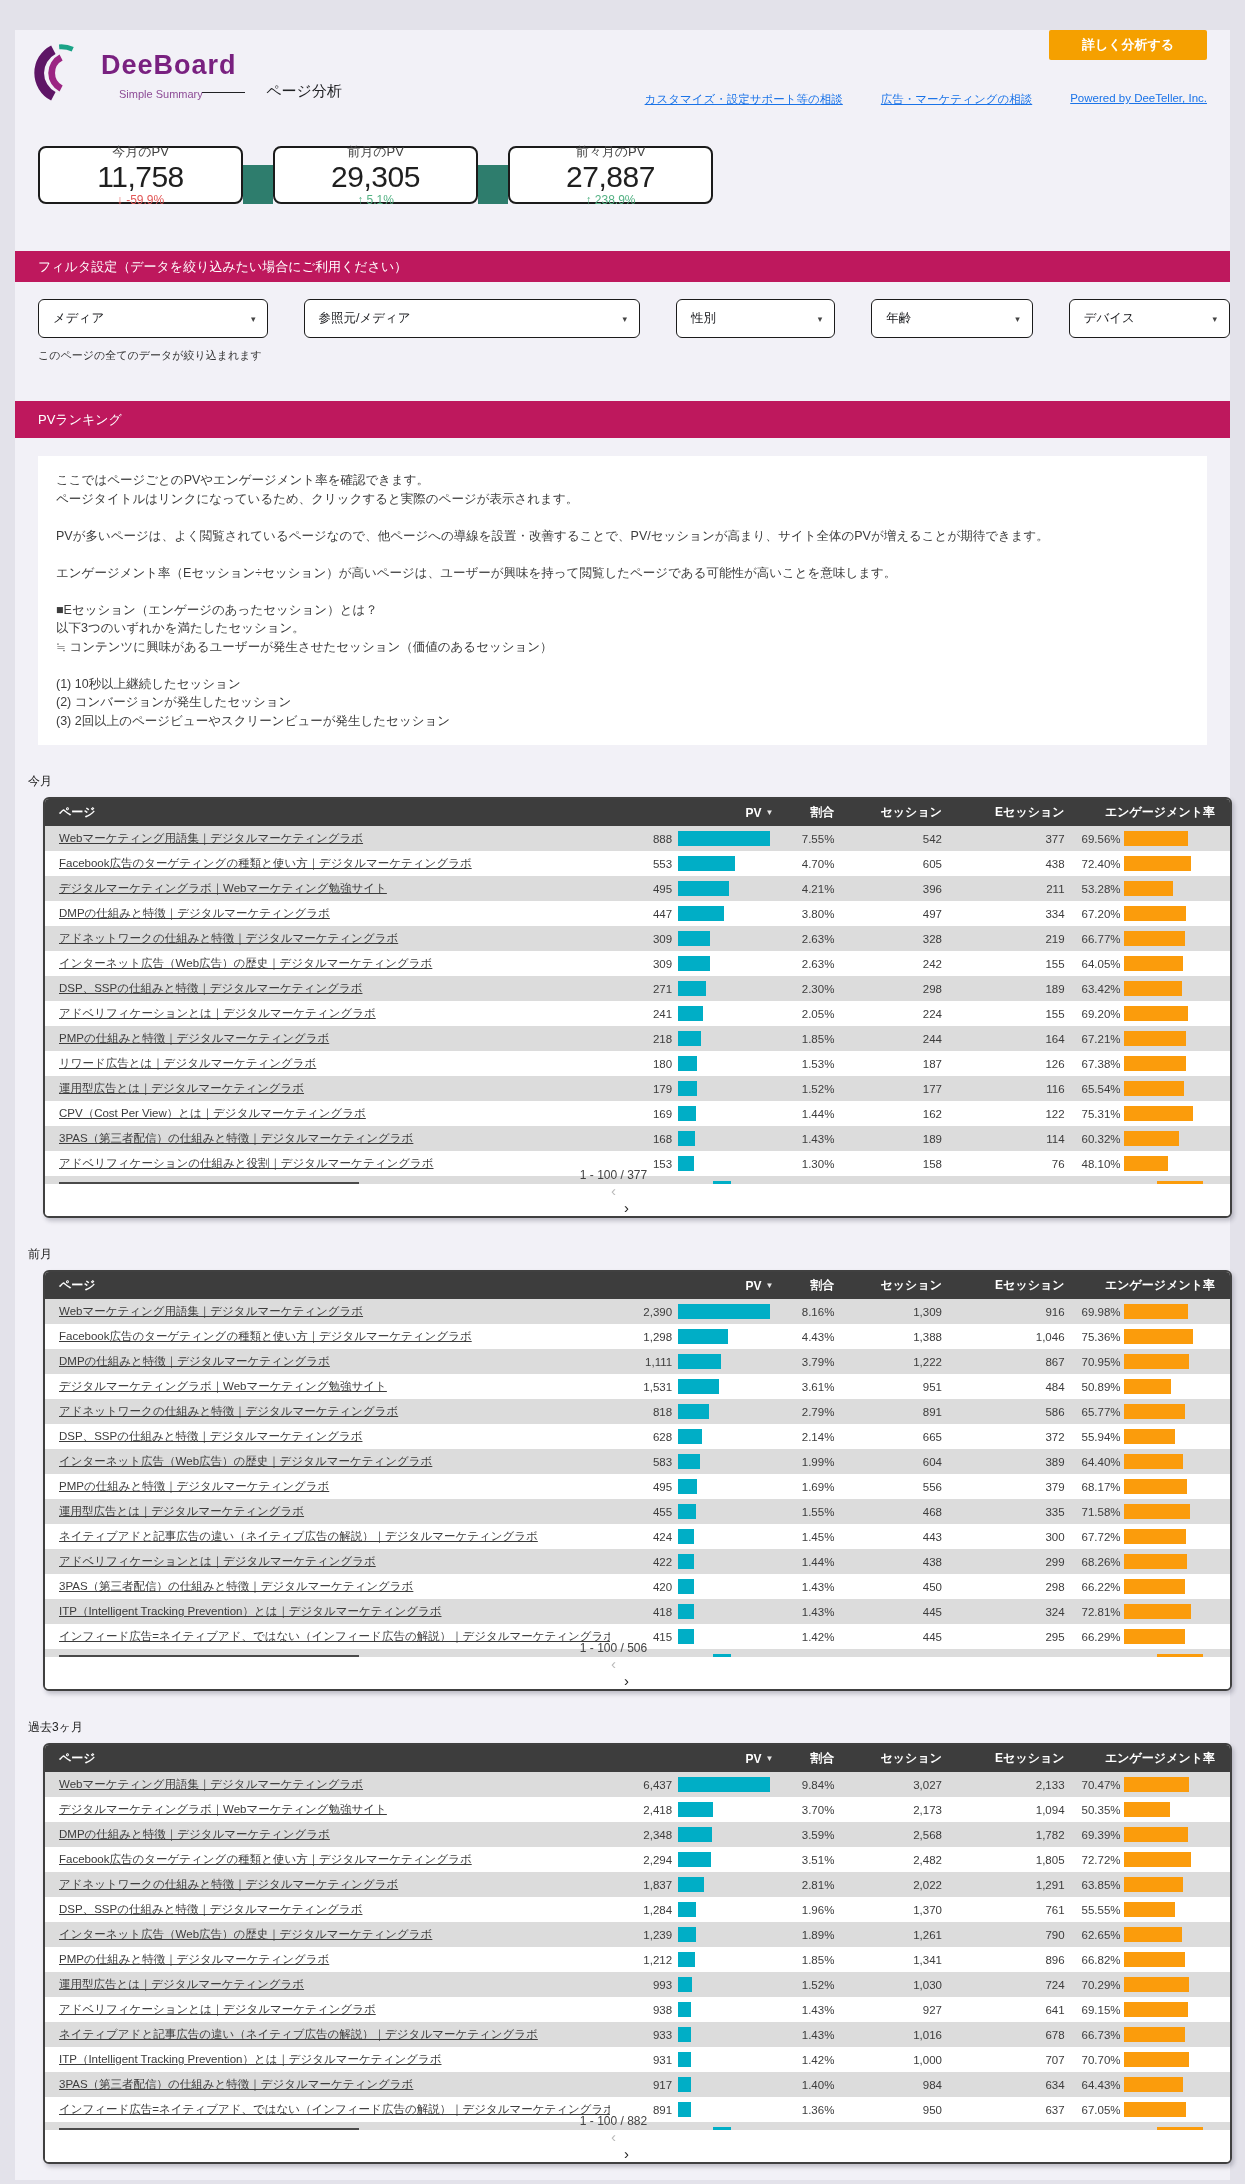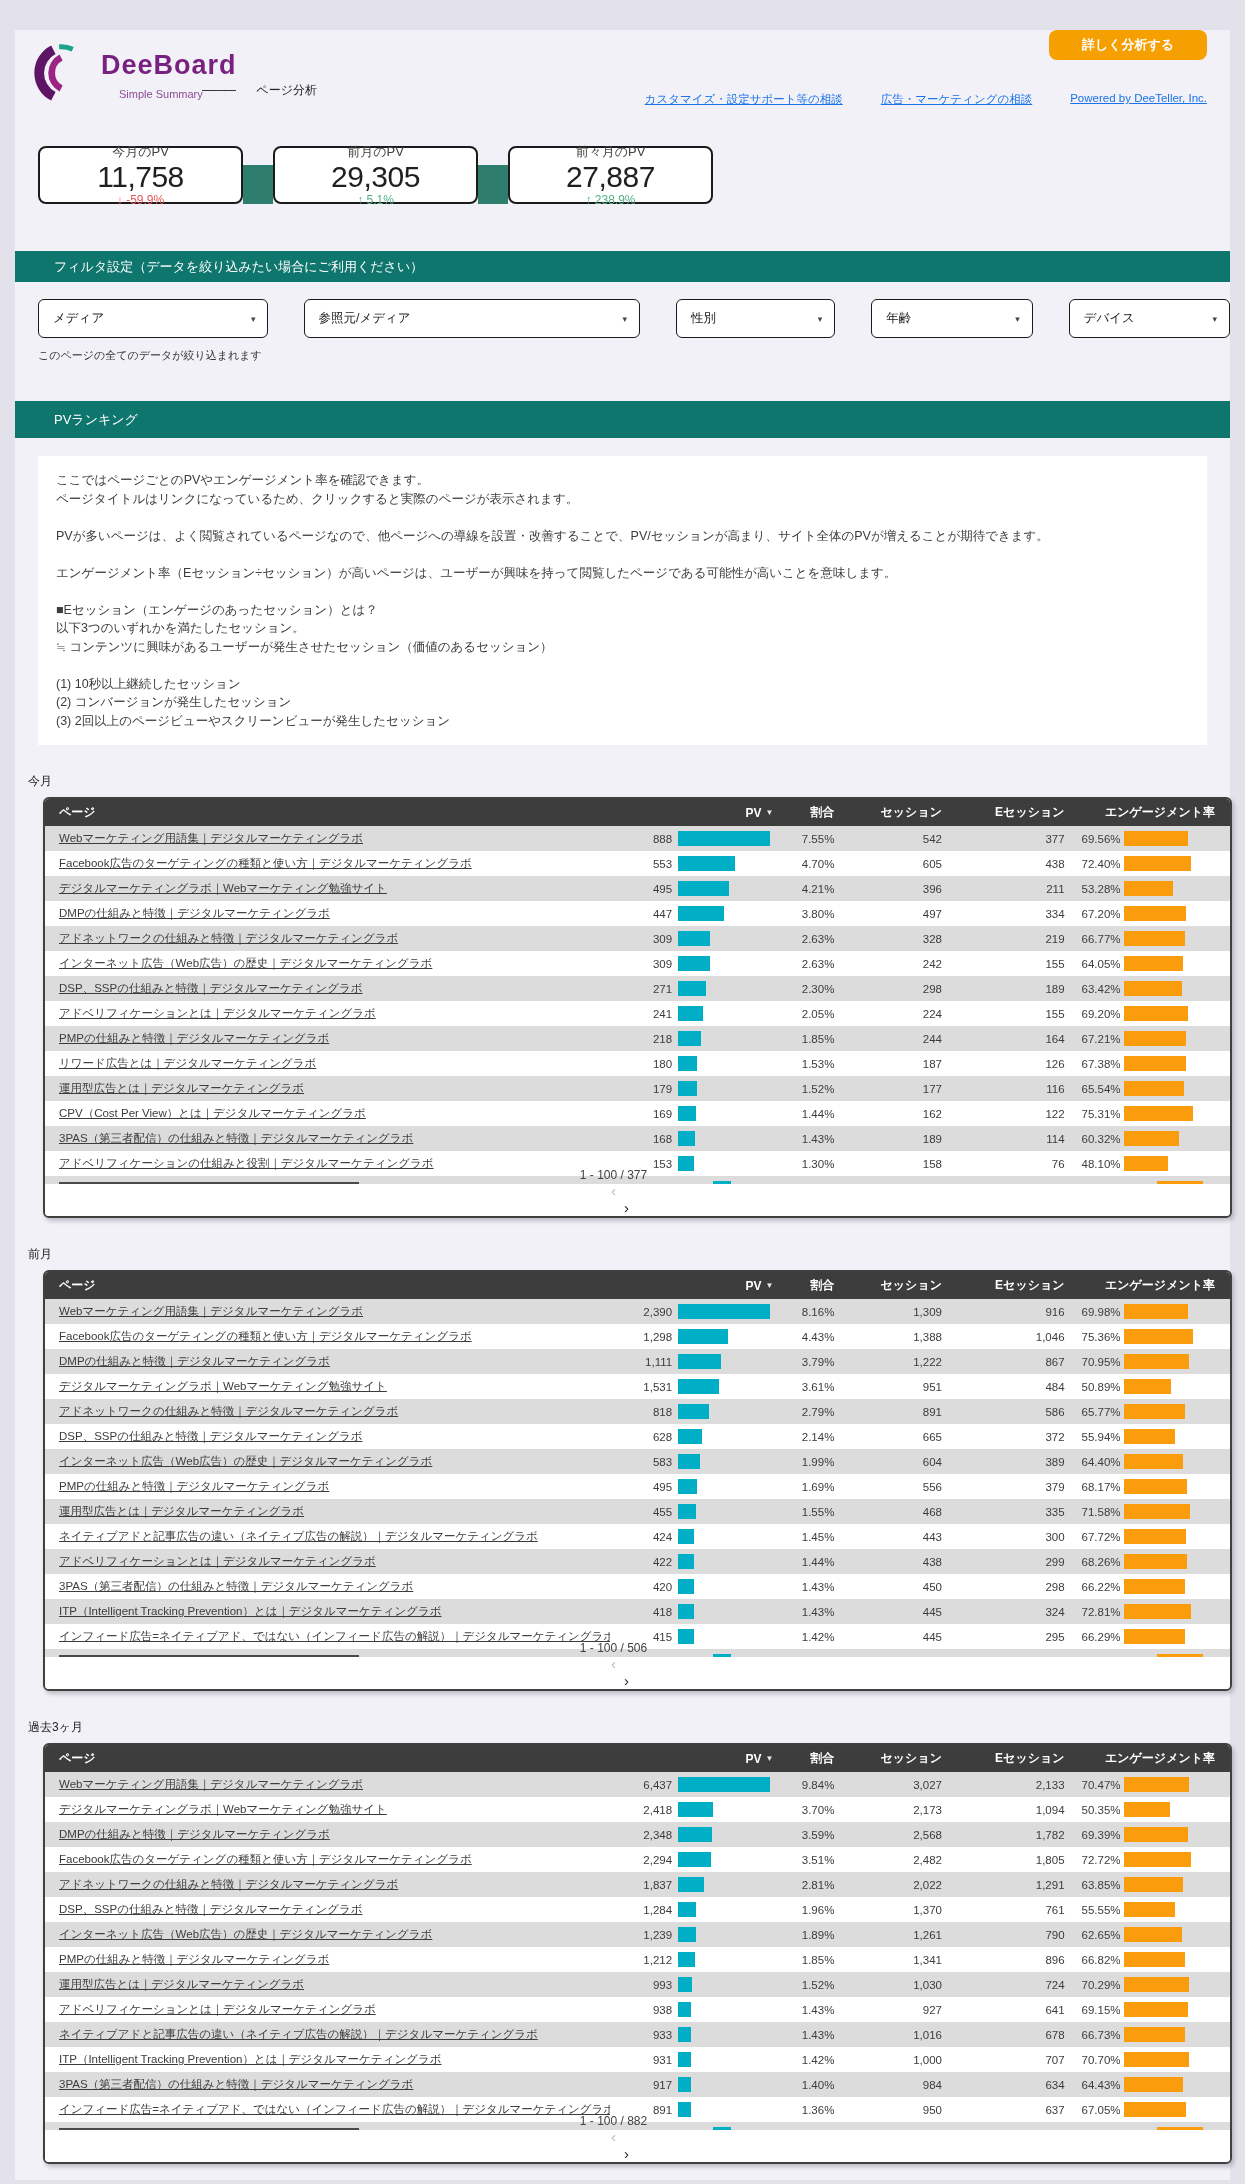--- a/index.html
+++ b/index.html
@@ -6,41 +6,41 @@
   html,body { width:1245px; background:#e3e2ea; font-family:"Liberation Sans", sans-serif; }
   body { height:2184px; overflow:hidden; }
   .page { margin:30px 15px 0; background:#f2f1f7; padding-bottom:10px; min-height:2150px; }
 
   
   .hdr { position:relative; height:96px; }
   .logo-wrap { position:absolute; left:18px; top:12px; display:flex; align-items:center; }
   .logo-txt { margin-left:6px; }
   .logo-title { font-size:27px; font-weight:bold; color:#792180; letter-spacing:1px; }
   .logo-sub { font-size:11px; color:#8d4b96; margin-top:7px; margin-left:18px; }
-  .hdr-title { position:absolute; left:187px; top:52px; font-size:12px; color:#202124; }
+  .hdr-title { position:absolute; left:187px; top:52px; font-size:15px; color:#202124; }
   .hdr-title .dash { letter-spacing:-1px; margin-right:18px; color:#202124; }
   .analyze-btn { position:absolute; right:23px; top:0px; width:158px; height:30px; background:#f5a000;
-    color:#fff; font-size:13px; font-weight:bold; border:none; border-radius:8px; cursor:pointer; }
+    color:#fff; font-size:13px; font-weight:bold; border:none; border-radius:2px; cursor:pointer; }
   .hdr-links { position:absolute; right:23px; top:62px; display:flex; gap:38px; }
   .hdr-links a { font-size:11.5px; color:#1a73e8; text-decoration:underline; white-space:nowrap; }
 
   
   .kpi-row { display:flex; align-items:flex-end; margin-left:23px; height:78px; }
   .kpi-card { width:205px; height:58px; background:#fff; border:2px solid #1b1b1b; border-radius:8px;
     display:flex; flex-direction:column; align-items:center; justify-content:center; z-index:2; }
   .kpi-label { font-size:13px; color:#424242; }
   .kpi-value { font-size:30px; color:#1f1f1f; line-height:1.05; letter-spacing:-0.5px; }
   .kpi-delta { font-size:12px; margin-top:1px; }
   .kpi-delta.down { color:#e25757; }
   .kpi-delta.up { color:#53b183; }
   .kpi-connector { width:30px; height:39px; background:#2e7d6d; z-index:1; }
 
   
-  .section-bar { background:#0f766e; color:#fff; font-size:13px; display:flex; align-items:center;
-    padding-left:39px; }
+  .section-bar { background:#be185d; color:#fff; font-size:13px; display:flex; align-items:center;
+    padding-left:23px; }
   .bar-filter { height:31px; margin-top:47px; }
   .bar-ranking { height:37px; margin-top:38px; }
 
   
   .filters { display:flex; margin:17px 0 0 23px; gap:36px; }
   .dd { background:#fff; border:1.5px solid #1b1b1b; border-radius:6px; height:39px; display:flex;
     align-items:center; justify-content:space-between; padding:0 12px 0 14px; cursor:pointer; }
   .dd-label { font-size:12.5px; color:#202124; }
   .dd-caret { font-size:9px; color:#444; }
   .dd1{width:236px;} .dd2{width:344px;padding-left:13px;} .dd3{width:163px;} .dd4{width:165px;} .dd5{width:165px;}

